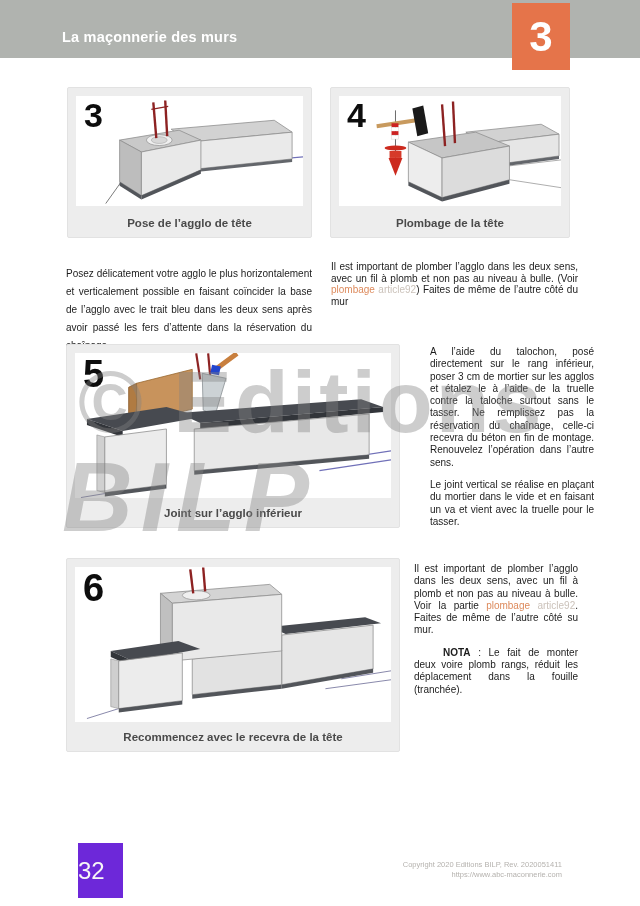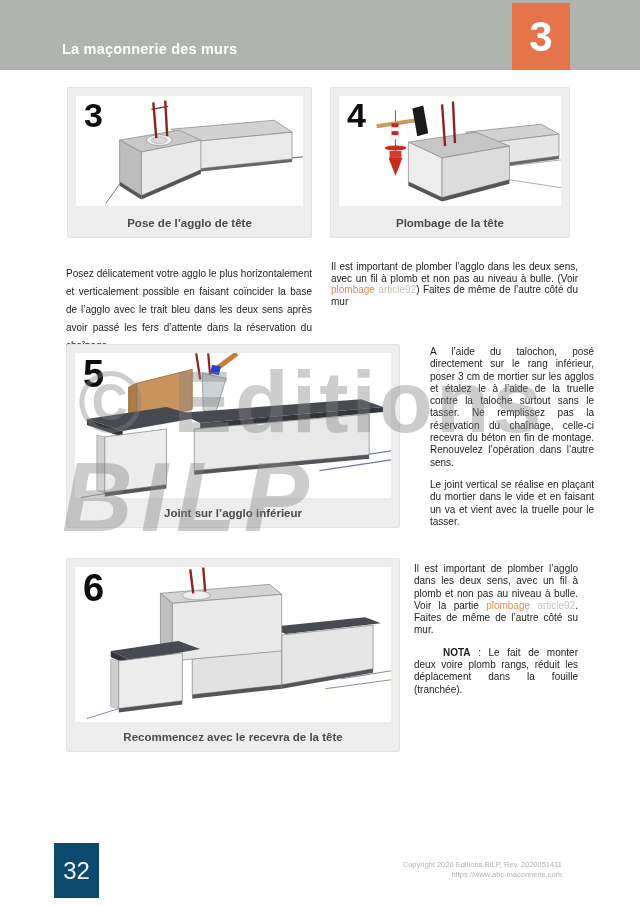--- a/index.html
+++ b/index.html
@@ -1,21 +1,21 @@
 <!DOCTYPE html>
 <html><head>
 <meta charset="utf-8">
 <style>
   html,body{margin:0;padding:0;background:#ffffff;}
   .page{
     position:relative;width:640px;height:906px;background:#ffffff;
     overflow:hidden;font-family:"Liberation Sans",sans-serif;
   }
   
-  .header{position:absolute;left:0;top:0;width:640px;height:70px;background:#b0b3af;}
+  .header{position:absolute;left:0;top:0;width:640px;height:58px;background:#b0b3af;}
   .header-title{
     position:absolute;left:62px;bottom:13px;color:#ffffff;
     font-size:14.5px;font-weight:bold;letter-spacing:.2px;
   }
   .chapter-badge{
     position:absolute;left:512px;top:3px;width:58px;height:67px;background:#e5744a;
     display:flex;align-items:center;justify-content:center;
   }
   .chapter-badge span{color:#ffffff;font-size:42px;font-weight:bold;line-height:1;}
   
@@ -58,22 +58,22 @@
   .nota{font-weight:bold;margin-left:29px;}
   
   .watermark{
     position:absolute;color:rgba(130,130,130,0.40);font-weight:bold;line-height:1;
     pointer-events:none;white-space:nowrap;z-index:5;
   }
   .wm1{left:78px;top:358px;font-size:88px;letter-spacing:3px;text-align:right;}
   .wm2{left:62px;top:448px;font-size:98px;letter-spacing:8px;font-style:italic;}
   
   .page-number-box{
-    position:absolute;left:54px;top:843px;width:45px;height:55px;background:#0c4a6e;
-    display:flex;align-items:center;justify-content:center;
+    position:absolute;left:78px;top:843px;width:45px;height:55px;background:#6d28d9;
+    display:flex;align-items:center;
   }
   .page-number-box span{color:#f7f7f7;font-size:24px;font-weight:normal;}
   .copyright{
     position:absolute;left:262px;top:860px;width:300px;text-align:right;
     font-size:7.5px;line-height:10px;color:#b5b2ae;
   }
 </style>
 </head>
 <body>
 

